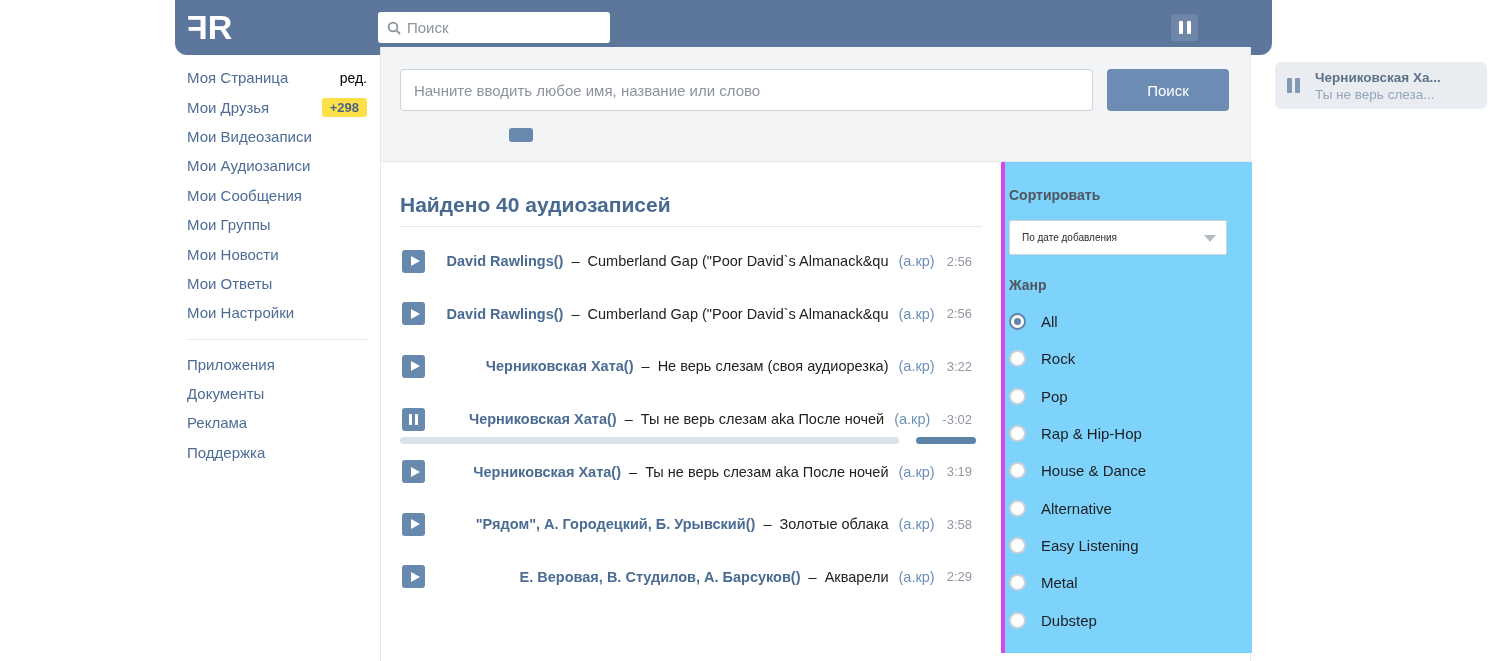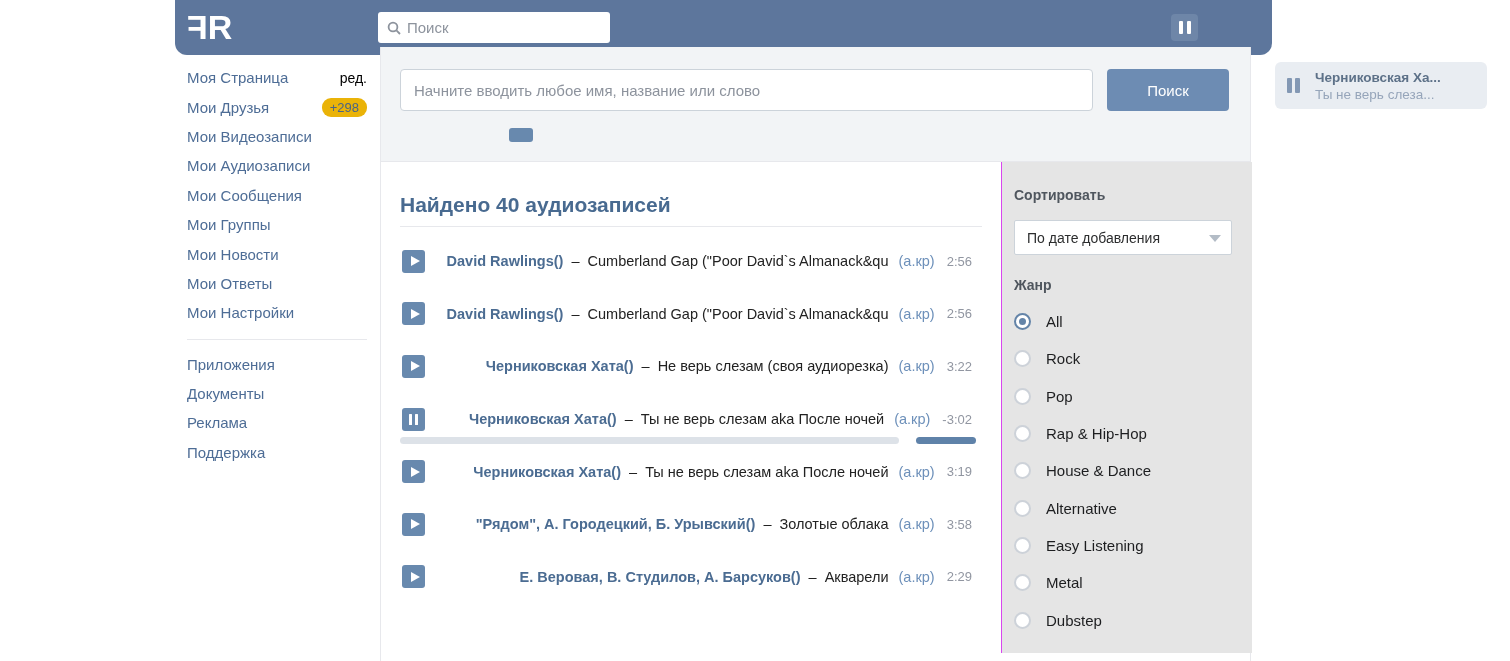--- a/index.html
+++ b/index.html
@@ -23,22 +23,22 @@
   .hnav a { color:#dde4ee; font-size:15px; font-weight:bold; }
   .hpause { width:27px; height:27px; background:#6e86a8; border-radius:4px;
             display:flex; align-items:center; justify-content:center; gap:4px; cursor:pointer; }
   .hpause i { width:4px; height:13px; background:#fff; border-radius:1px; }
 
   
   .sidebar { position:absolute; left:187px; top:63px; width:180px; }
   .snav .item { height:29.4px; display:flex; align-items:center; justify-content:space-between; }
   .snav .item > a { color:#4e6d96; font-size:15px; }
   .meta { color:#000000; font-size:14px; }
-  .badge { background:#eab308; color:#4a6485; font-weight:normal; font-size:13px;
-           padding:2px 8px; border-radius:9px; }
+  .badge { background:#fde047; color:#4a6485; font-weight:bold; font-size:13px;
+           padding:2px 8px; border-radius:3px; }
   .sdivider { border-top:1px solid #e7e8ec; margin:11px 0 10px; }
 
   
   .main { position:absolute; left:380px; top:47px; width:871px; height:626px;
           border-left:1px solid #e7e8ec; border-right:1px solid #e7e8ec; background:#fff; }
   .search-panel { position:relative; height:115px; background:#f2f4f6; border-bottom:1px solid #e7e8ec; }
   .big-input { position:absolute; left:19px; top:22px; width:693px; height:42px;
                border:1px solid #ccd3da; border-radius:4px; font-size:15px; color:#333;
                padding:0 13px; outline:none; font-family:"Liberation Sans",sans-serif; }
   .big-input::placeholder { color:#8d939d; }
@@ -70,25 +70,25 @@
   .duration { color:#9196a1; font-size:13px; margin-left:12px; flex:none; }
   .progress { display:none; position:absolute; left:19px; bottom:1px; height:7px; width:499px;
               background:#dde2e8; border-radius:4px; cursor:pointer; }
   .progress .fill { width:45px; height:100%; background:#5f82a9; border-radius:4px; }
   .volume { display:none; position:absolute; left:535px; bottom:1px; height:7px; width:60px;
             background:#5f82a9; border-radius:4px; cursor:pointer; }
   .track.playing .progress, .track.playing .volume { display:block; }
 
   
   .filters { position:absolute; left:620px; top:115px; width:251px; height:491px;
-             background:#e5e5e5; border-left:1px solid #d946ef; padding-left:12px; }
+             background:#7dd3fc; border-left:4px solid #d946ef; padding-left:4px; }
   .flabel { font-weight:bold; font-size:14px; color:#4f565e; line-height:16px; }
   .sort-label { margin-top:25px; }
   .select { margin-top:17px; width:218px; height:35px; background:#fff; border:1px solid #ccd3da;
-            border-radius:2px; display:flex; align-items:center; padding:0 12px; font-size:14px;
+            border-radius:2px; display:flex; align-items:center; padding:0 12px; font-size:10px;
             color:#2c2d2e; position:relative; cursor:pointer; }
   .caret { position:absolute; right:10px; top:14px; width:0; height:0;
            border-left:6px solid transparent; border-right:6px solid transparent;
            border-top:7px solid #b3bcc6; }
   .genre-label { margin-top:22px; }
   .genres { margin-top:10px; }
   .genre { height:37.3px; display:flex; align-items:center; cursor:pointer; }
   .radio { width:17px; height:17px; border:2px solid #cdd2d9; border-radius:50%;
            background:#fff; flex:none; position:relative; }
   .genre.selected .radio { border-color:#6484a8; }

